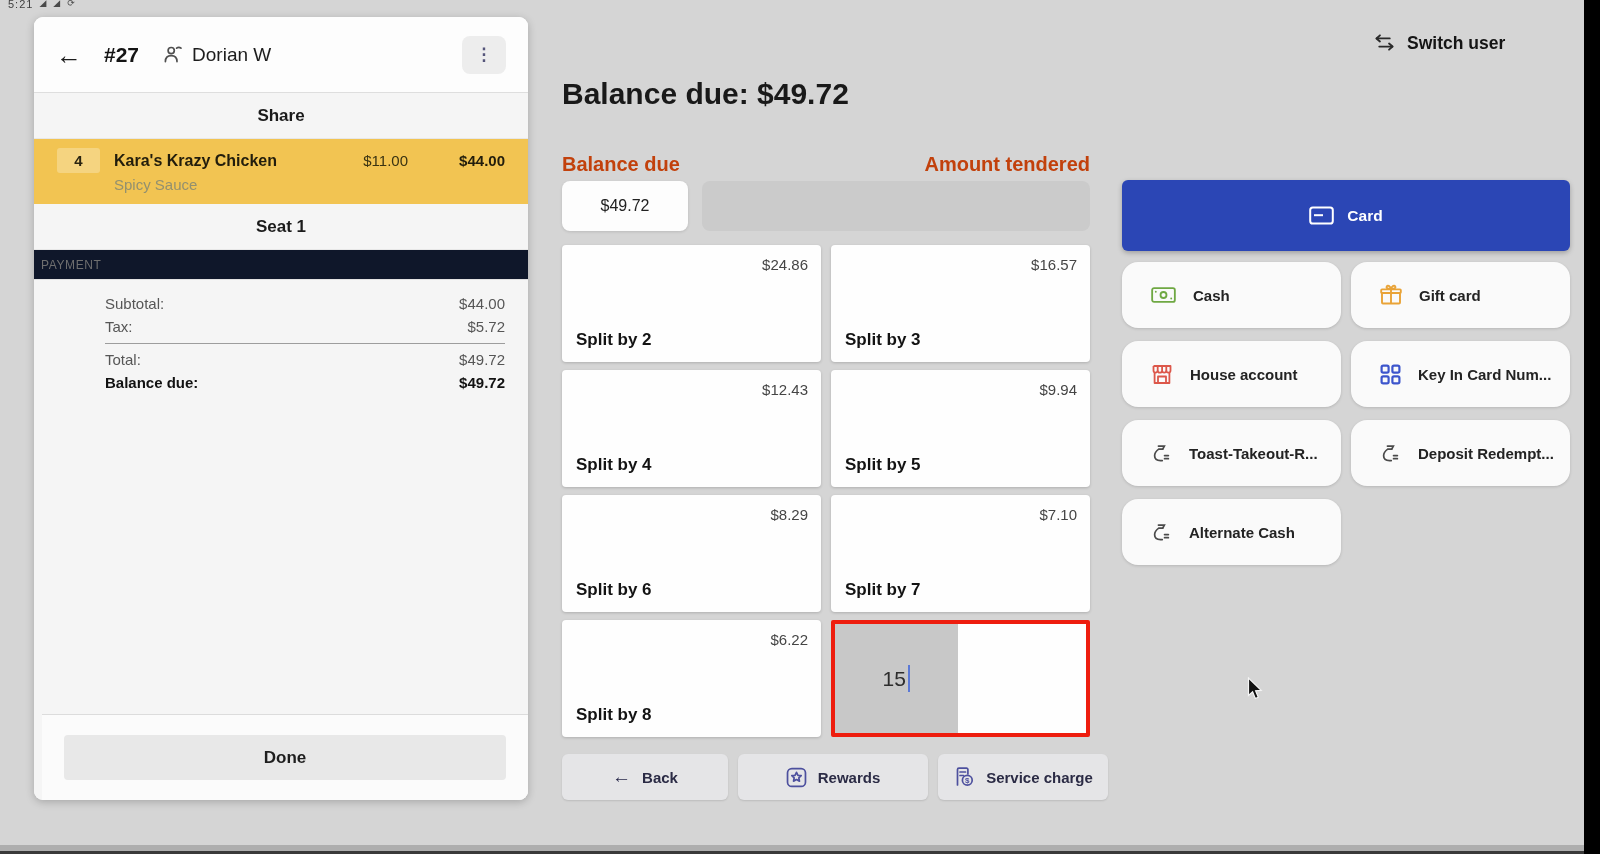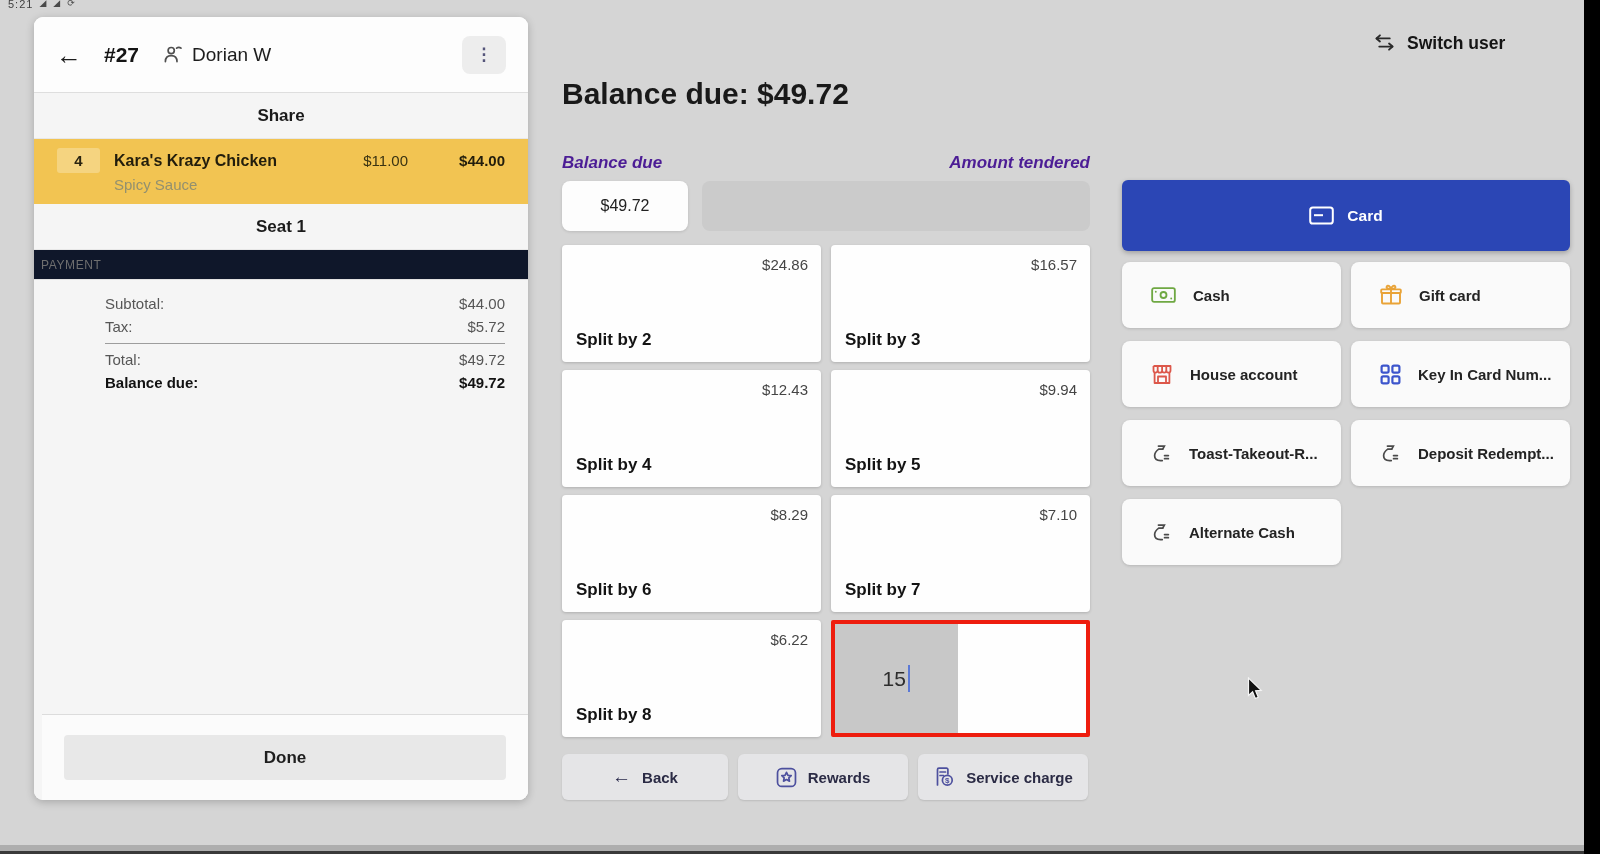--- a/index.html
+++ b/index.html
@@ -31,45 +31,45 @@
   .payment-caption { padding:8px 21px 7px 7px; font-size:12px; letter-spacing:.6px; color:#6f6f6f; background:#0f172a; border-bottom:1px solid #e2e2e2; }
   .summary { padding:13px 23px 0 71px; }
   .sum-row { display:flex; justify-content:space-between; font-size:15px; color:#565656; line-height:22.5px; }
   .sum-div { border-top:1px solid #9d9d9d; margin:5px 0 5px 0; }
   .sum-row.bold { font-weight:bold; color:#121212; }
   .done-area { position:absolute; bottom:0; left:8px; right:0; border-top:1px solid #dcdcdc; background:#fbfbfb; padding:20px 22px 20px 22px; }
   .done-btn { height:45px; background:#e8e8e8; border-radius:4px; display:flex; align-items:center; justify-content:center; font-size:17px; font-weight:bold; color:#1f1f1f; }
 
   
   .main-title { position:absolute; left:562px; top:77px; font-size:30px; font-weight:bold; color:#191919; }
-  .tender-labels { position:absolute; left:562px; top:153px; width:528px; display:flex; justify-content:space-between; font-size:17px; font-weight:bold; color:#4c1d95;font-style:italic; }
+  .tender-labels { position:absolute; left:562px; top:153px; width:528px; display:flex; justify-content:space-between; font-size:20px; font-weight:bold; color:#c2410c; }
   .tender-row { position:absolute; left:562px; top:181px; width:528px; height:50px; display:flex; gap:14px; }
   .balance-box { width:126px; background:#fdfdfd; border-radius:8px; display:flex; align-items:center; justify-content:center; font-size:16px; color:#222; box-shadow:0 1px 3px rgba(0,0,0,.12); }
   .tender-input { flex:1; background:#cbcbcb; border-radius:8px; border:none; font-size:16px; color:#222; padding:0 14px; }
   .split-grid { position:absolute; left:562px; top:245px; width:528px; display:grid; grid-template-columns:259px 259px; column-gap:10px; row-gap:8px; }
   .split-card { position:relative; height:117px; background:#fefefe; border-radius:4px; box-shadow:0 1px 3px rgba(0,0,0,.18); }
   .split-amt { position:absolute; top:11px; right:13px; font-size:15px; color:#454545; }
   .split-lbl { position:absolute; bottom:12px; left:14px; font-size:17px; font-weight:bold; color:#131313; }
   .split-card.custom { border:4px solid #ee1d0e; border-radius:2px; display:flex; box-shadow:none; }
   .custom-input { width:49%; background:#c8c8c8; display:flex; align-items:center; justify-content:center; }
   .custom-input .num { font-size:21px; color:#2d2d2d; }
   .caret { display:inline-block; width:2.5px; height:27px; background:#5b79d6; margin-left:2px; vertical-align:middle; }
   .custom-right { flex:1; position:relative; background:#fefefe; }
   .custom-right .split-amt { top:8px; right:10px; }
   .custom-right .split-lbl { left:auto; right:10px; bottom:9px; }
   .action-row { position:absolute; left:562px; top:754px; display:flex; gap:10px; }
   .action-btn { height:46px; background:#e5e5e7; border-radius:6px; display:flex; align-items:center; justify-content:center; gap:11px; font-size:15px; font-weight:bold; color:#2b2b45; box-shadow:0 1px 2px rgba(0,0,0,.12); }
   .action-btn .arr { font-size:19px; color:#27274a; }
-  .ab-back { width:166px; } .ab-rewards { width:170px; } .ab-service { width:170px; }
+  .ab-back { width:166px; } .ab-rewards { width:190px; } .ab-service { width:170px; }
 
   
   .right-panel { position:absolute; left:1122px; top:180px; width:448px; }
   .card-btn { height:71px; background:#2b46b5; border-radius:6px; display:flex; align-items:center; justify-content:center; gap:13px; color:#fff; font-size:15.5px; font-weight:bold; box-shadow:0 2px 5px rgba(0,0,0,.25); }
   .pm-grid { margin-top:11px; display:grid; grid-template-columns:219px 219px; column-gap:10px; row-gap:13px; grid-auto-rows:66px; }
-  .pm-card { background:#fafafa; border-radius:8px; box-shadow:0 1px 3px rgba(0,0,0,.15); display:flex; align-items:center; padding-left:29px; gap:17px; font-size:15px; font-weight:bold; color:#232323; }
+  .pm-card { background:#fafafa; border-radius:16px; box-shadow:0 1px 3px rgba(0,0,0,.15); display:flex; align-items:center; padding-left:29px; gap:17px; font-size:15px; font-weight:bold; color:#232323; }
   .pm-card .pm-lbl { white-space:nowrap; overflow:hidden; }
 
   .switch-user { position:absolute; left:1373px; top:33px; display:flex; gap:11px; font-size:17.5px; font-weight:bold; color:#151515; }
   .overflow-dots { position:absolute; left:1575px; top:30px; font-size:21px; font-weight:bold; color:#2e2e2e; }
 
   .black-strip { position:absolute; top:0; right:0; width:16px; height:854px; background:#000; }
   .bottom-bar { position:absolute; bottom:0; left:0; width:1584px; height:9px; background:#aeaeae; border-bottom:3px solid #3a3a3a; }
 
   .mouse-cursor { position:absolute; left:1247px; top:677px; }
 

